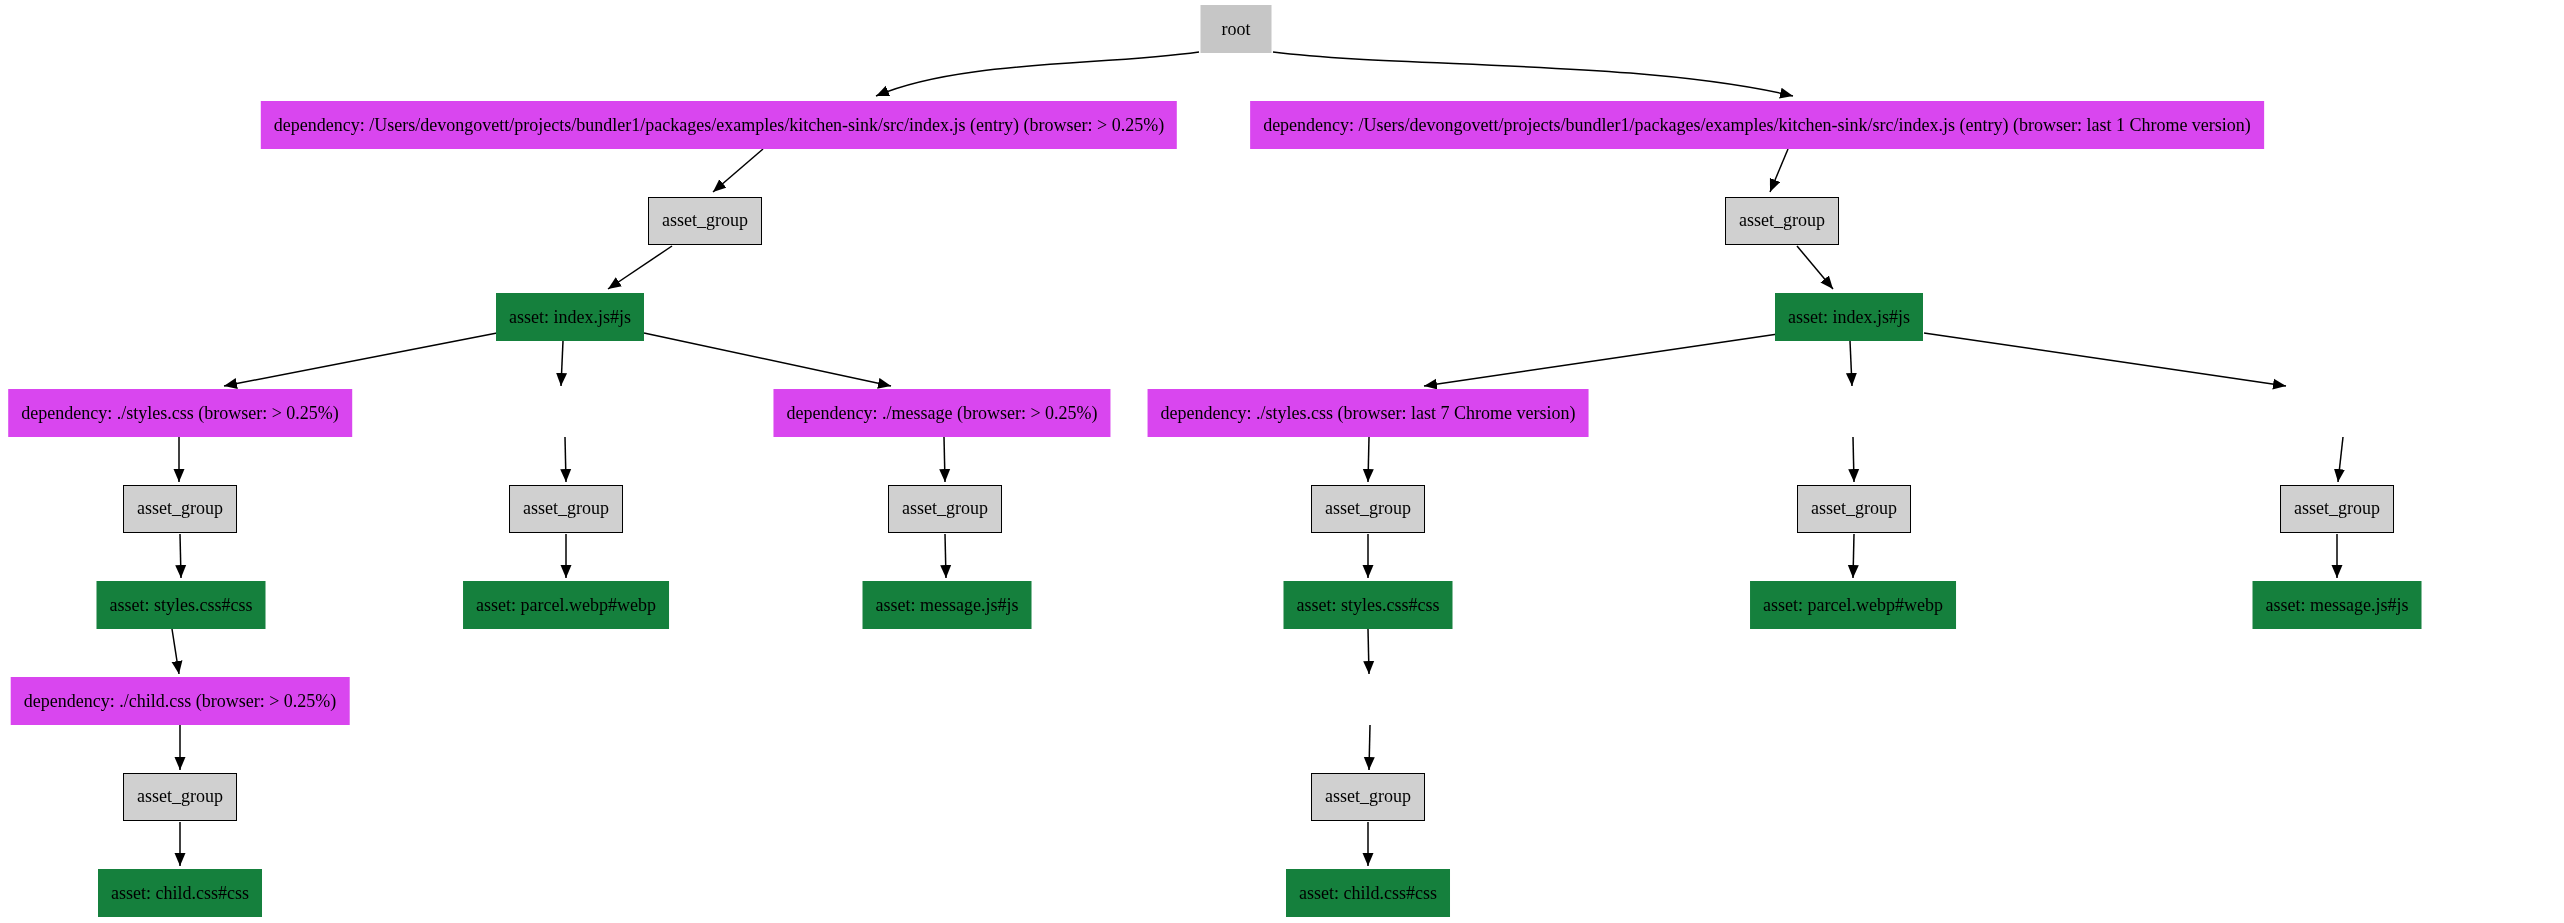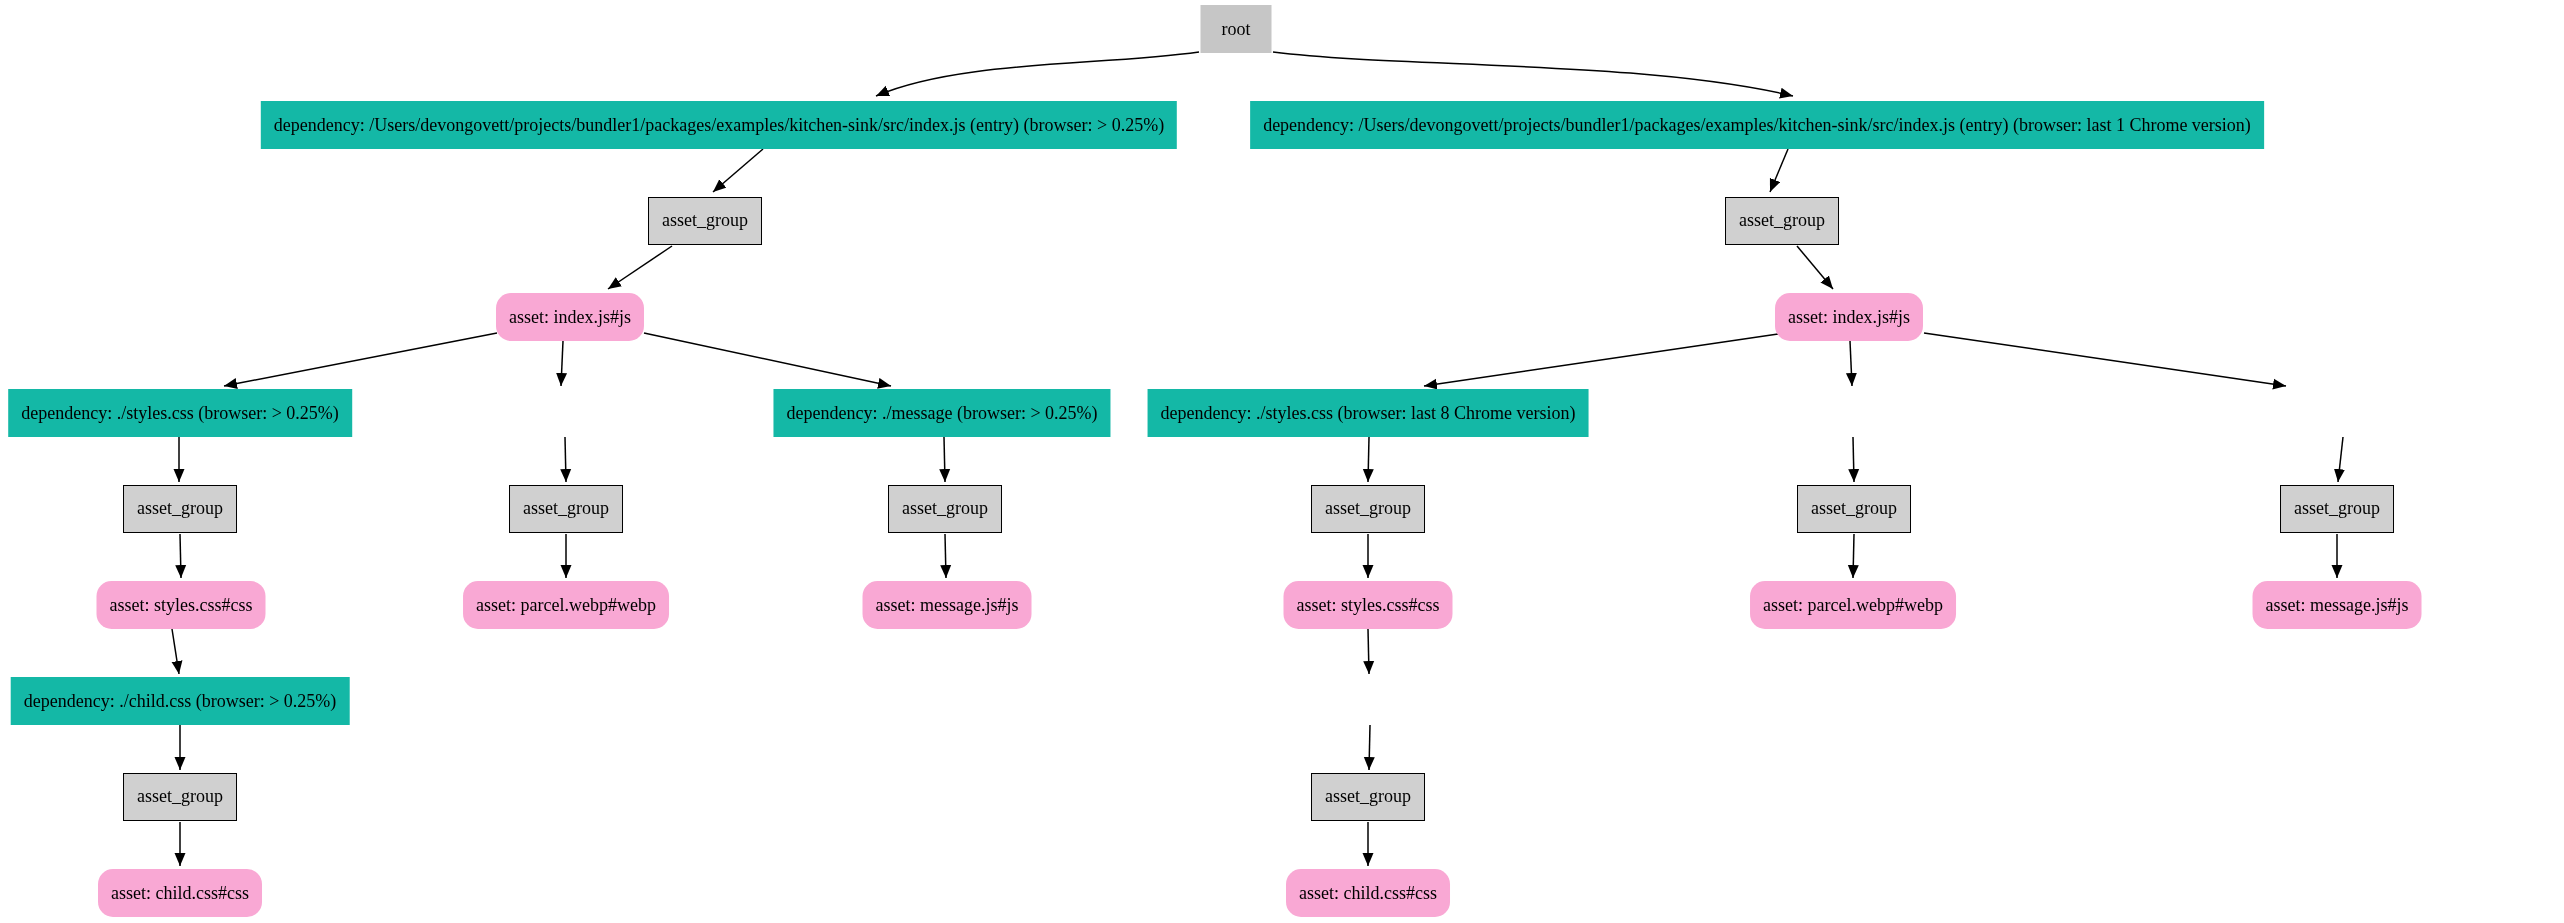--- a/index.html
+++ b/index.html
@@ -23,22 +23,22 @@
     height: 48px;
     line-height: 48px;
     padding: 0 13px;
     font-size: 18px;
     white-space: nowrap;
     color: #000000;
     text-align: center;
     box-sizing: border-box;
   }
   .node.root       { background: #c6c6c6; padding: 0 21px; }
-  .node.dependency { background: #14b8a6; }
-  .node.asset      { background: #f9a8d4; border-radius: 15px; }
+  .node.dependency { background: #d946ef; }
+  .node.asset      { background: #15803d; }
   .node.group      { background: #d0d0d0; border: 1.6px solid #000000; line-height: 45px; }
 </style>
 </head>
 <body>
 
 <div class="stage">
     <svg class="edges" viewBox="0 0 2564 923">
       <defs>
         <marker id="arrow" markerUnits="userSpaceOnUse" markerWidth="14" markerHeight="12" refX="13" refY="6" orient="auto">
           <path d="M0,0.5 L13,6 L0,11.5 Z" fill="#000000"></path>
@@ -77,21 +77,21 @@
     </svg>
     <div class="node root" style="left: 1236px; top: 5px;">root</div>
     <div class="node dependency" style="left: 719px; top: 101px;">dependency: /Users/devongovett/projects/bundler1/packages/examples/kitchen-sink/src/index.js (entry) (browser: &gt; 0.25%)</div>
     <div class="node dependency" style="left: 1757px; top: 101px;">dependency: /Users/devongovett/projects/bundler1/packages/examples/kitchen-sink/src/index.js (entry) (browser: last 1 Chrome version)</div>
     <div class="node group" style="left: 705px; top: 197px;">asset_group</div>
     <div class="node group" style="left: 1782px; top: 197px;">asset_group</div>
     <div class="node asset" style="left: 570px; top: 293px;">asset: index.js#js</div>
     <div class="node asset" style="left: 1849px; top: 293px;">asset: index.js#js</div>
     <div class="node dependency" style="left: 180px; top: 389px;">dependency: ./styles.css (browser: &gt; 0.25%)</div>
     <div class="node dependency" style="left: 942px; top: 389px; text-align: center;">dependency: ./message (browser: &gt; 0.25%)</div>
-    <div class="node dependency" style="left: 1368px; top: 389px;">dependency: ./styles.css (browser: last 8 Chrome version)</div>
+    <div class="node dependency" style="left: 1368px; top: 389px;">dependency: ./styles.css (browser: last 7 Chrome version)</div>
     <div class="node group" style="left: 180px; top: 485px;">asset_group</div>
     <div class="node group" style="left: 566px; top: 485px;">asset_group</div>
     <div class="node group" style="left: 945px; top: 485px;">asset_group</div>
     <div class="node group" style="left: 1368px; top: 485px;">asset_group</div>
     <div class="node group" style="left: 1854px; top: 485px;">asset_group</div>
     <div class="node group" style="left: 2337px; top: 485px;">asset_group</div>
     <div class="node asset" style="left: 181px; top: 581px;">asset: styles.css#css</div>
     <div class="node asset" style="left: 566px; top: 581px;">asset: parcel.webp#webp</div>
     <div class="node asset" style="left: 947px; top: 581px;">asset: message.js#js</div>
     <div class="node asset" style="left: 1368px; top: 581px;">asset: styles.css#css</div>

